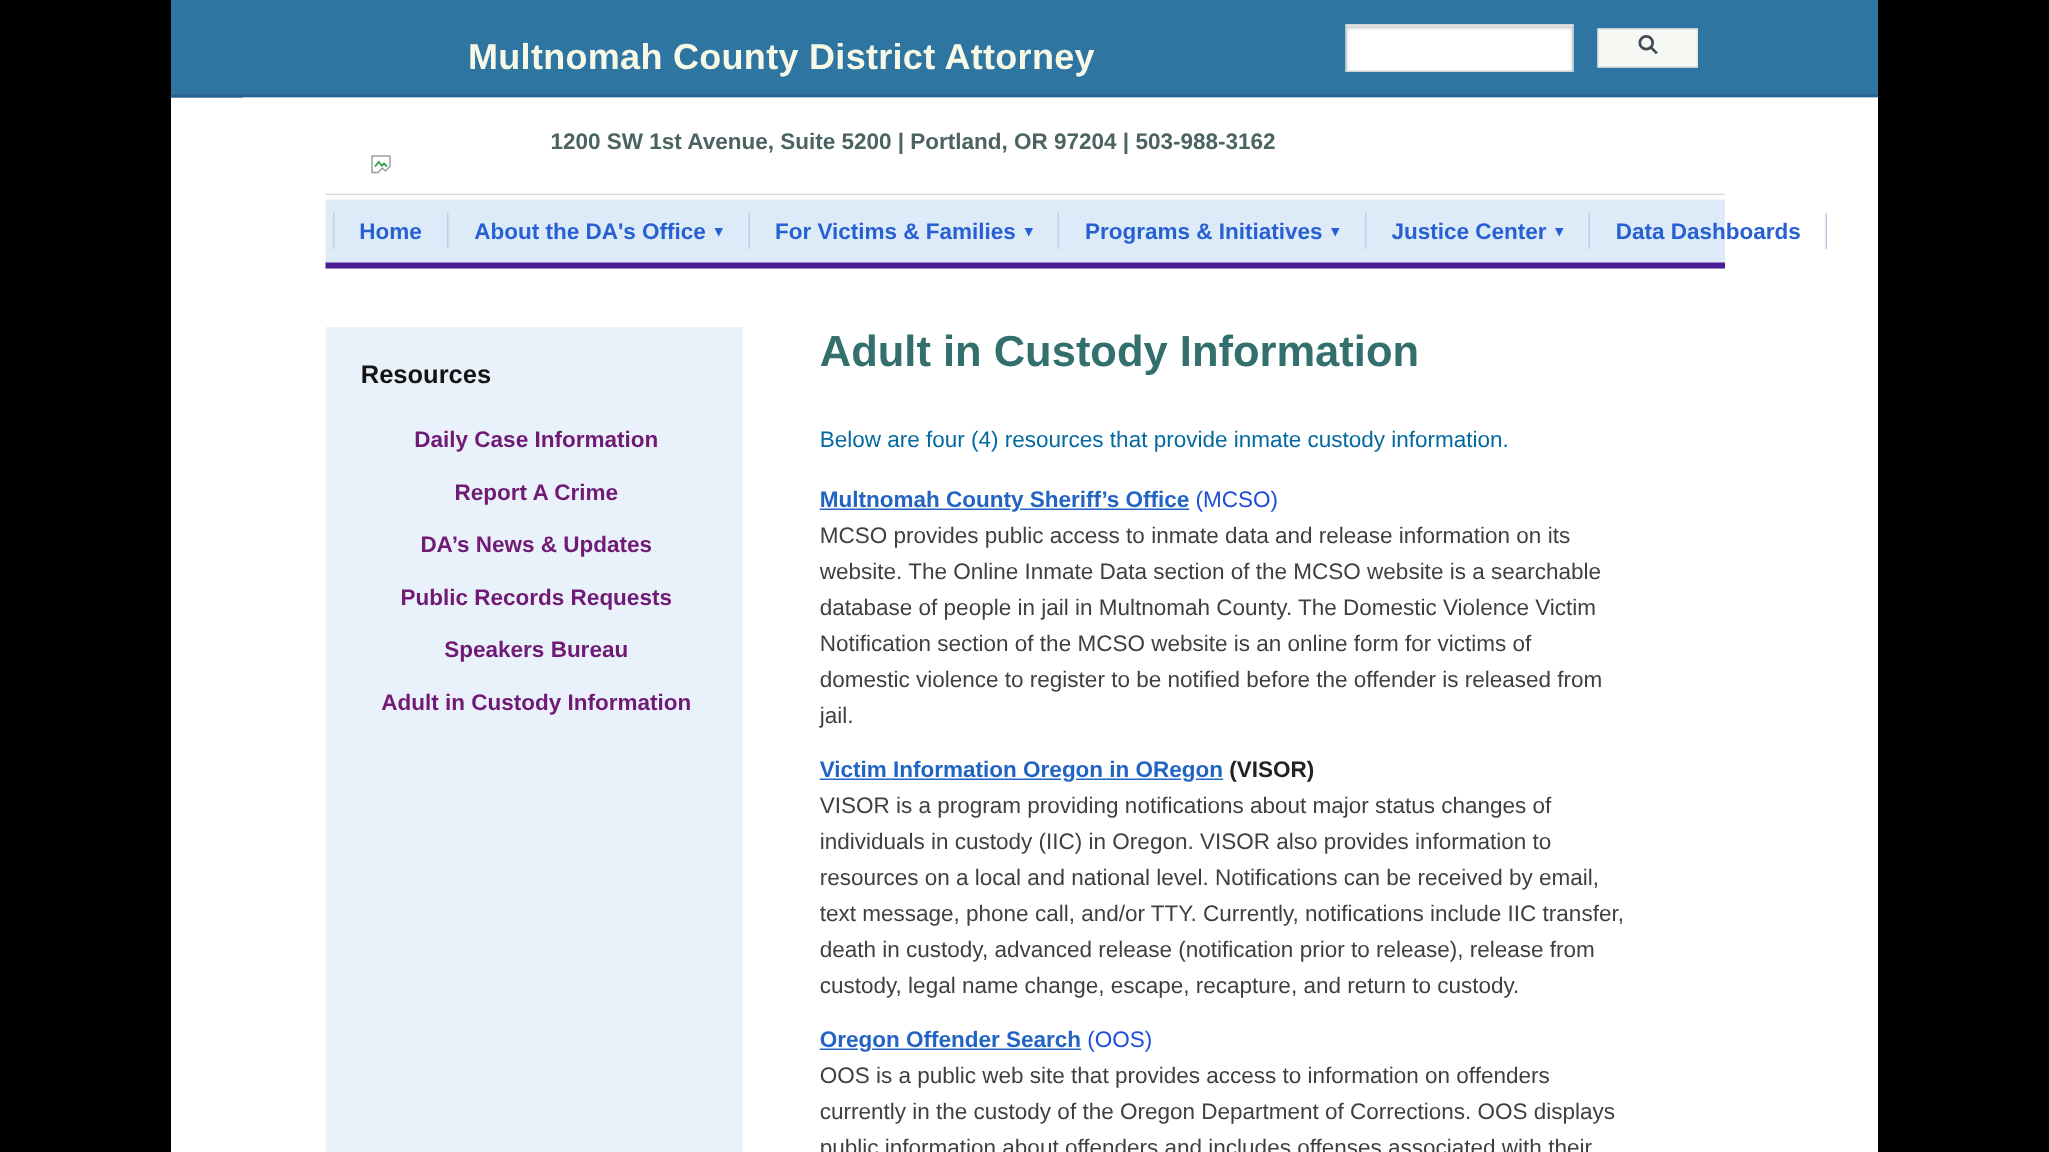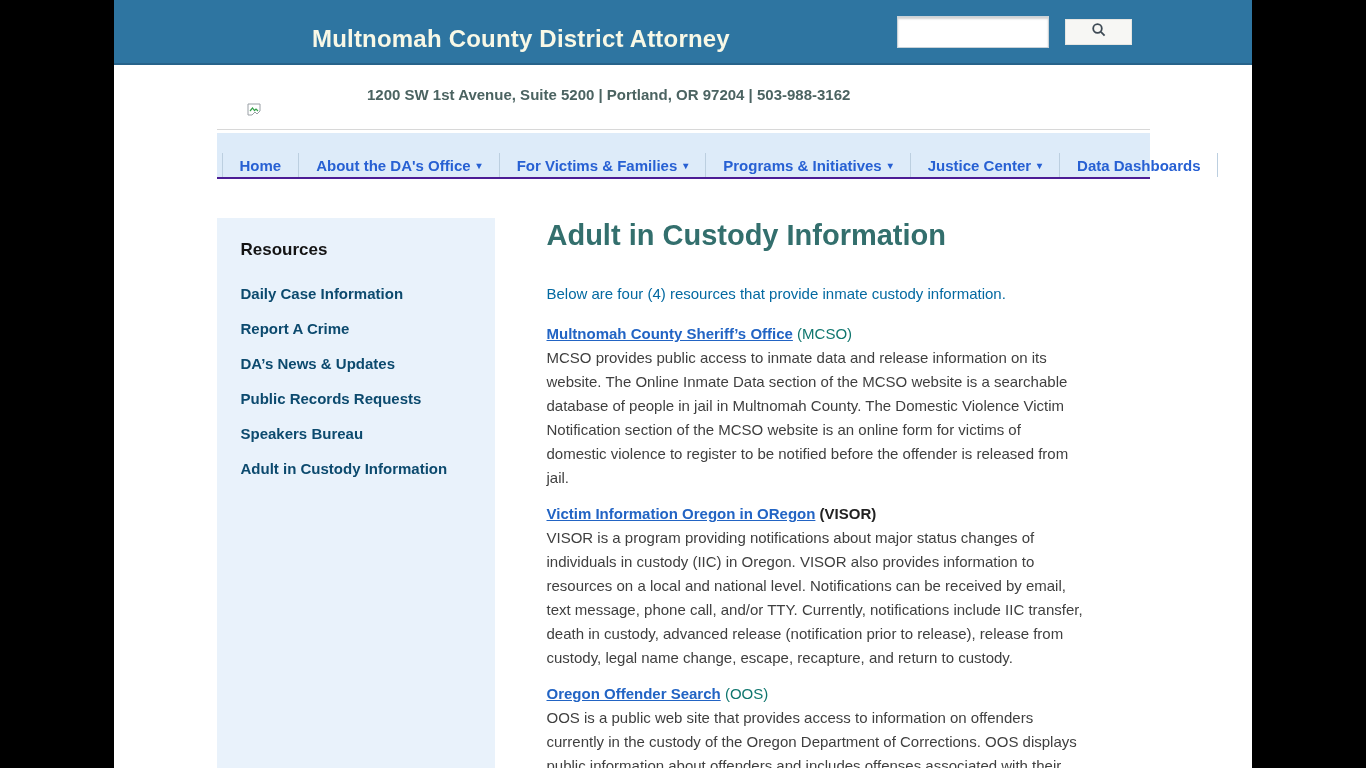--- a/index.html
+++ b/index.html
@@ -42,50 +42,50 @@
     padding-top:21px; padding-left:205px;
     font-size:15px; font-weight:bold; color:#4b6361;
   }
 
   .inner { width:933px; margin:0 auto; }
   .hr-line { border:none; border-top:1px solid #d8d8d8; height:0; }
 
   
   .navbar {
     margin-top:3px; height:46px; background:#ddebf9;
-    border-bottom:2px solid #4c1d95;
-    display:flex; align-items:flex-end; padding-left:5px;
+    border-bottom:4px solid #4c1d95;
+    display:flex; align-items:center; padding-left:5px;
   }
   .nav-item {
     display:flex; align-items:center; height:24px;
     padding:0 17px; border-left:1px solid #bccfe0;
     font-size:15px; font-weight:bold; color:#2760d3; text-decoration:none; cursor:pointer;
     white-space:nowrap;
   }
   .nav-item:last-child { border-right:1px solid #bccfe0; }
   .caret { font-size:10px; margin-left:6px; color:#2760d3; }
 
   
   .content-row { display:flex; align-items:flex-start; margin-top:39px; }
   .sidebar {
     width:278px; background:#e9f2fb; padding:22px 20px 520px 24px; flex-shrink:0;
   }
   .sidebar-heading { font-size:17px; font-weight:bold; color:#141414; margin-bottom:24px; }
   .side-link {
-    display:block; font-size:15px; font-weight:bold; color:#0c4a6e;
-    text-decoration:none; margin-bottom:16px; line-height:19px; cursor:pointer;
+    display:block; font-size:15px; font-weight:bold; color:#701a75;
+    text-decoration:none; margin-bottom:16px; line-height:19px; cursor:pointer;text-align:center;
   }
 
   .main { flex:1; margin-left:52px; padding-right:10px; }
   .page-title { font-size:29px; font-weight:bold; color:#336f6d; margin-top:1px; }
   .intro { font-size:15px; color:#0369a1; margin:30px 0 16px; line-height:24px; }
   .resource { margin-top:12px; }
   .res-head { font-size:15px; line-height:24px; }
   .res-link { font-weight:bold; color:#2264c4; text-decoration:underline; cursor:pointer; }
-  .res-suffix { color:#0f766e; }
+  .res-suffix { color:#1d4ed8; }
   .res-suffix.bold { font-weight:bold; color:#222222; }
   .res-desc { font-size:15px; color:#3f3f3f; line-height:24px; white-space:pre-line; }
 </style>
 </head>
 <body>
 
 <div class="viewport">
   <div class="page">
 
     <header class="topbar">

